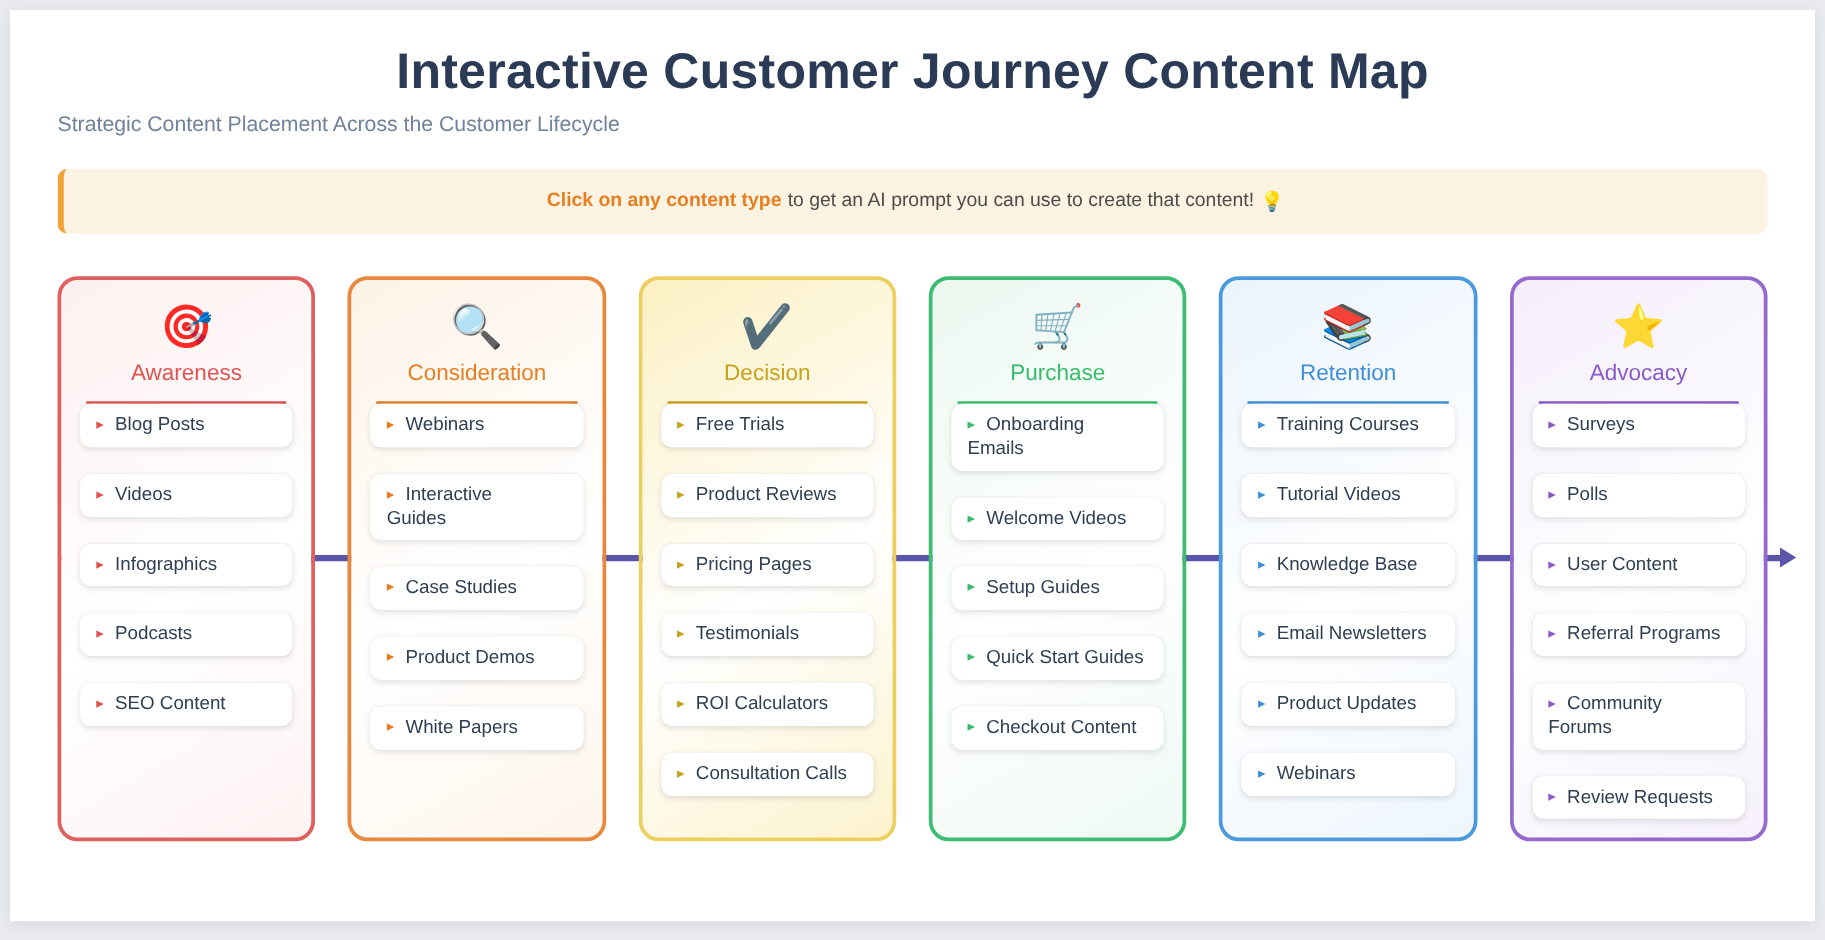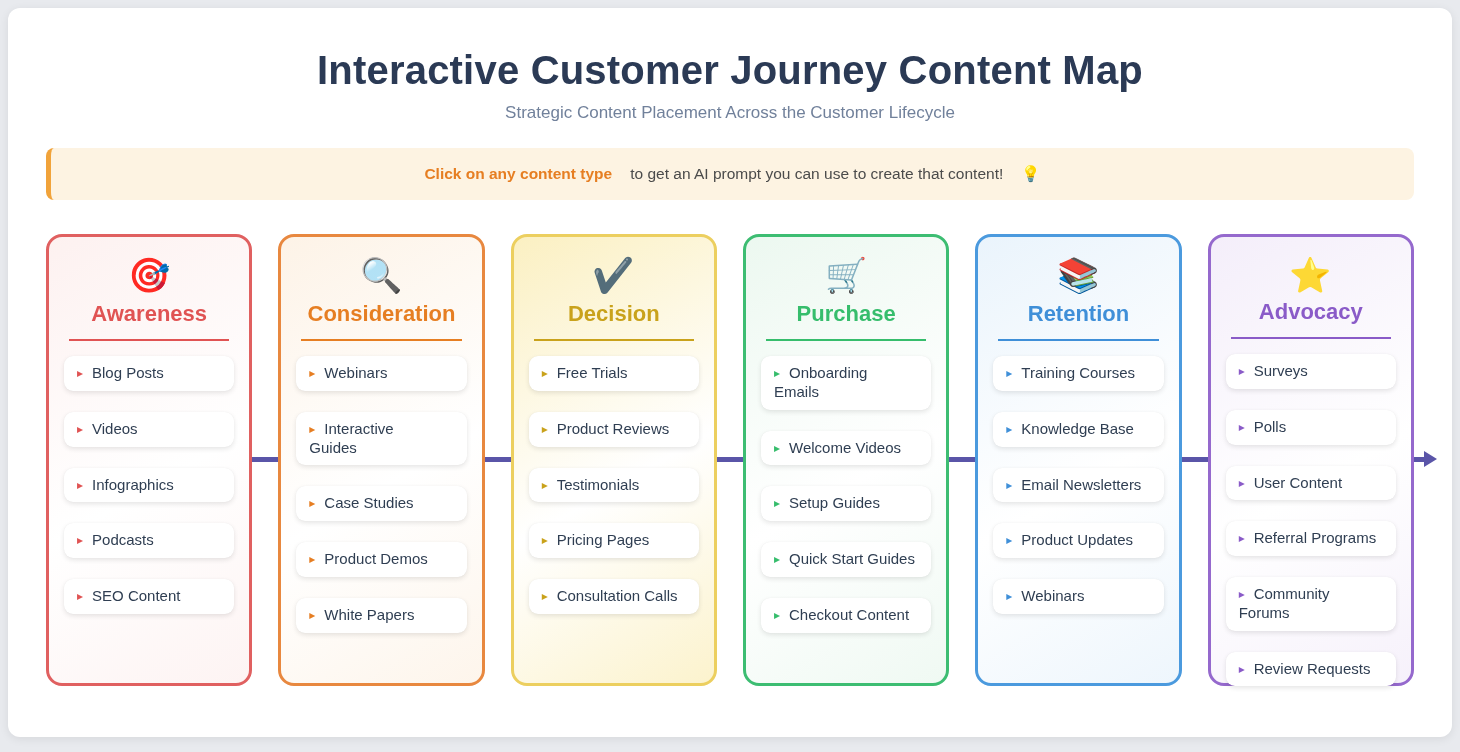--- a/index.html
+++ b/index.html
@@ -6,51 +6,49 @@
   html, body { width: 1460px; height: 752px; overflow: hidden; }
   body {
     background: #e8eaee;
     font-family: "Liberation Sans", "DejaVu Sans", sans-serif;
     position: relative;
   }
   .page-card {
     position: absolute;
     top: 8px; left: 8px; right: 8px; bottom: 15px;
     background: #ffffff;
-    border-radius: 12px;
+    border-radius: 0;
     box-shadow: 0 2px 10px rgba(0,0,0,0.08);
-    padding: 40px 38px 0 38px;
+    padding: 27px 38px 0 38px;
     overflow: hidden;
   }
   .page-title {
     text-align: center;
     font-size: 40px;
     font-weight: 600;
     color: #2b3a55;
     letter-spacing: 0.2px;
   }
   .page-subtitle {
-    text-align: center;
     font-size: 17px;
     font-weight: 400;
     color: #71819b;
     margin-top: 10px;
   }
   .banner {
     margin-top: 25px;
     height: 52px;
     background: #fdf3e2;
     border-left: 5px solid #f1a33a;
     border-radius: 8px;
     display: flex;
     align-items: center;
     justify-content: center;
     font-size: 15.5px;
     color: #4b4b4b;
-    gap: 13px;
   }
   .banner .hl { color: #e67e22; font-weight: 700; margin-right: 5px; }
   .banner .bulb { margin-left: 5px; }
 
   .stages-wrap {
     position: relative;
     margin-top: 34px;
     height: 460px;
   }
   .flow-line {
@@ -89,26 +87,26 @@
     flex-direction: column;
   }
   .stage-icon {
     text-align: center;
     font-size: 34px;
     line-height: 44px;
     height: 46px;
   }
   .stage-title {
     text-align: center;
-    font-size: 22px;
-    font-weight: 700;
+    font-size: 18px;
+    font-weight: 400;
     color: var(--c);
     padding-bottom: 12px;
     border-bottom: 2px solid var(--c);
-    margin: 2px 5px 15px 5px;
+    margin: 2px 5px 0 5px;
   }
   .stage-items { display: flex; flex-direction: column; gap: 21px; }
   .item {
     background: #ffffff;
     border-radius: 9px;
     padding: 8px 8px 8px 13px;
     box-shadow: 0 2px 5px rgba(0,0,0,0.10), 0 0 1px rgba(0,0,0,0.06);
     font-size: 15px;
     line-height: 1.25;
     color: #2f3e52;
@@ -163,22 +161,23 @@
             <div class="item"><span class="marker">▸</span><span class="label">White Papers</span></div>
           </div>
   </div>
 
   <div class="stage" style="--c: #c9a21b; --border: #eccf5f; --tint: #fbf0c2;">
     <div class="stage-icon">✔️</div>
     <div class="stage-title">Decision</div>
     <div class="stage-items">
             <div class="item"><span class="marker">▸</span><span class="label">Free Trials</span></div>
             <div class="item"><span class="marker">▸</span><span class="label">Product Reviews</span></div>
+            <div class="item"><span class="marker">▸</span><span class="label">Pricing Pages</span></div>
             <div class="item"><span class="marker">▸</span><span class="label">Testimonials</span></div>
-            <div class="item"><span class="marker">▸</span><span class="label">Pricing Pages</span></div>
+            <div class="item"><span class="marker">▸</span><span class="label">ROI Calculators</span></div>
             <div class="item"><span class="marker">▸</span><span class="label">Consultation Calls</span></div>
           </div>
   </div>
 
   <div class="stage" style="--c: #36bd6c; --border: #3dbd72; --tint: #ecf8f0;">
     <div class="stage-icon">🛒</div>
     <div class="stage-title">Purchase</div>
     <div class="stage-items">
             <div class="item"><span class="marker">▸</span><span class="label">Onboarding
 Emails</span></div>
@@ -187,20 +186,21 @@
             <div class="item"><span class="marker">▸</span><span class="label">Quick Start Guides</span></div>
             <div class="item"><span class="marker">▸</span><span class="label">Checkout Content</span></div>
           </div>
   </div>
 
   <div class="stage" style="--c: #3f8fd8; --border: #4b9ade; --tint: #eaf4fc;">
     <div class="stage-icon">📚</div>
     <div class="stage-title">Retention</div>
     <div class="stage-items">
             <div class="item"><span class="marker">▸</span><span class="label">Training Courses</span></div>
+            <div class="item"><span class="marker">▸</span><span class="label">Tutorial Videos</span></div>
             <div class="item"><span class="marker">▸</span><span class="label">Knowledge Base</span></div>
             <div class="item"><span class="marker">▸</span><span class="label">Email Newsletters</span></div>
             <div class="item"><span class="marker">▸</span><span class="label">Product Updates</span></div>
             <div class="item"><span class="marker">▸</span><span class="label">Webinars</span></div>
           </div>
   </div>
 
   <div class="stage" style="--c: #8a5bc8; --border: #9569cd; --tint: #f4eefa;">
     <div class="stage-icon">⭐</div>
     <div class="stage-title">Advocacy</div>

